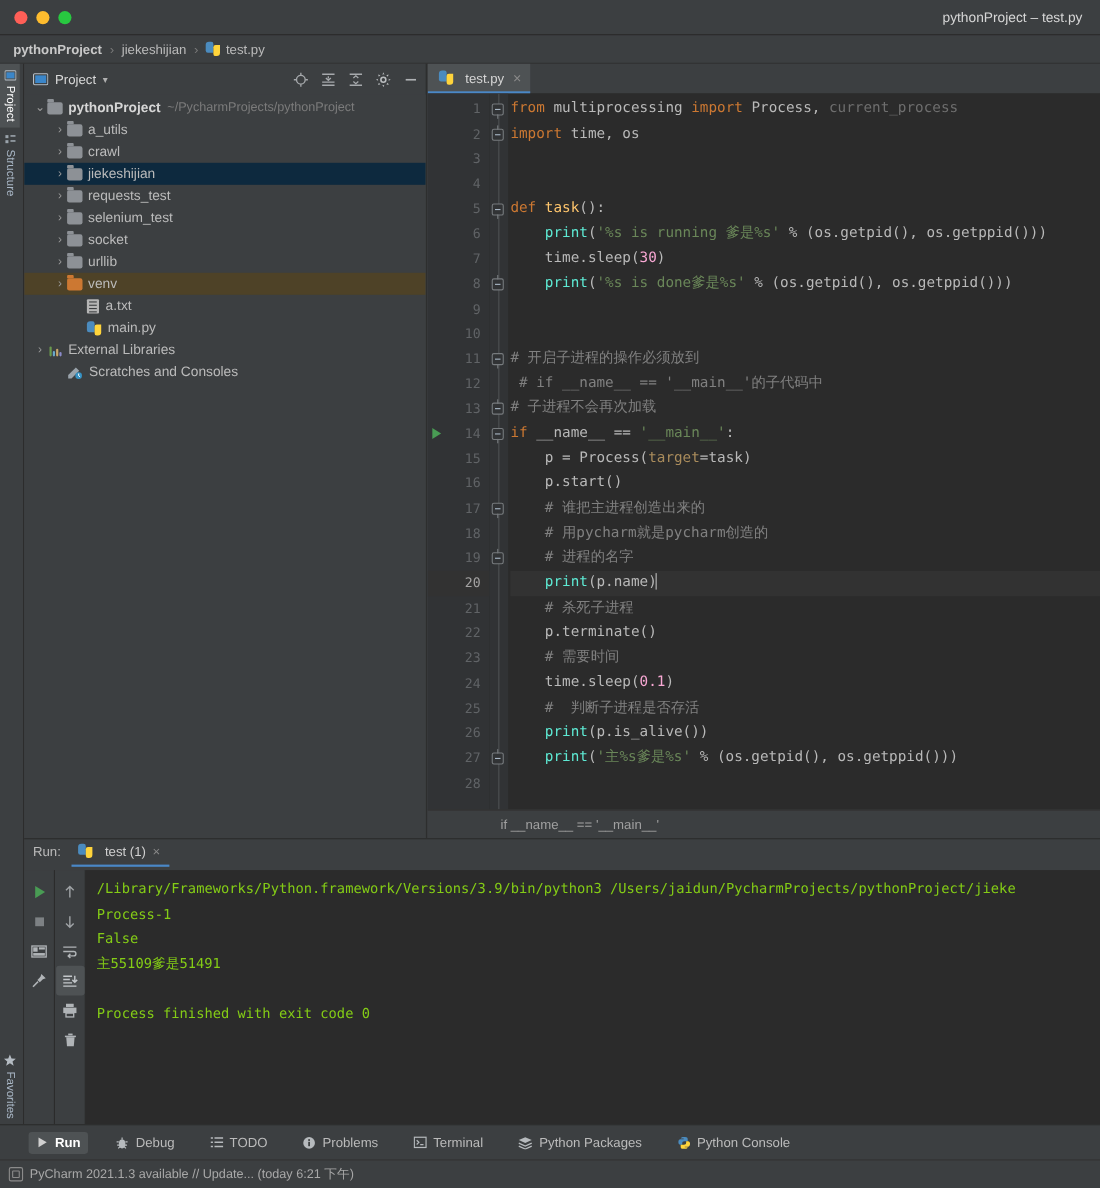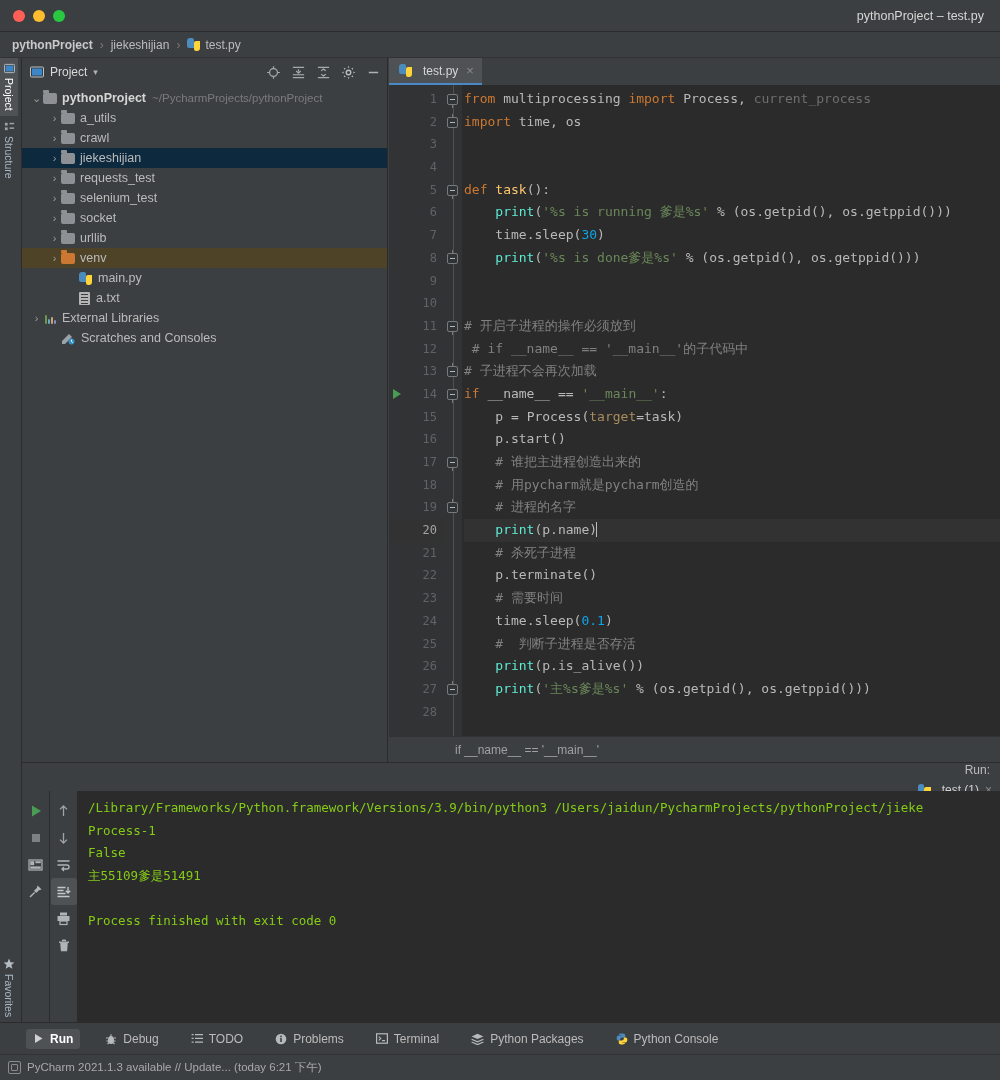--- a/index.html
+++ b/index.html
@@ -181,21 +181,21 @@
   .code {
     flex: 1; padding-top: 3px; padding-left: 2px; overflow: hidden;
     font-family: "DejaVu Sans Mono", monospace; font-size: 13px;
     white-space: pre; color: #a9b7c6;
   }
   .cl { height: 22.7px; line-height: 22.7px; }
   .cl.cur { background: #323232; }
   .kw   { color: #cc7832; }
   .fn   { color: #ffc66d; }
   .str  { color: #6a8759; }
-  .num  { color: #0ea5e9; }
+  .num  { color: #f9a8d4; }
   .cmt  { color: #808080; }
   .bi   { color: #5eead4; }
   .pred { color: #b9b9b9; }
   .kwarg{ color: #aa8c5c; }
   .dim  { color: #6e6e6e; }
   .caret { display:inline-block; width:1px; height:15px; background:#bbbbbb;
            vertical-align:-3px; margin-left:-1px; }
 
   .breadcrumb-bottom {
     position: absolute; bottom: 0; left: 0; right: 0; height: 26px;
@@ -203,21 +203,21 @@
     display: flex; align-items: center; padding-left: 66px;
     font-size: 12px; color: #a0a0a0;
     font-family: "Liberation Sans", sans-serif;
   }
 
   
   .run-panel {
     position: absolute; left: 22px; right: 0; bottom: 58px; height: 260px;
     background: #3c3f41; border-top: 1px solid #2b2b2b;
   }
-  .run-head { height: 28px; display: flex; align-items: flex-end; padding-left: 8px; flex-direction: column; }
+  .run-head { height: 28px; display: flex; align-items: center; padding-left: 8px; }
   .run-label {
     font-size: 12px; color: #bbbbbb; padding-bottom: 6px; margin-right: 10px;
     font-family: "Liberation Sans", sans-serif;
   }
   .run-tab {
     display: flex; align-items: center; gap: 6px; padding: 0 8px 5px 6px;
     border-bottom: 2px solid #4a88c7; font-size: 12px; color: #d0d0d0;
     font-family: "Liberation Sans", sans-serif;
   }
   .run-body { position: absolute; top: 28px; left: 0; right: 0; bottom: 0; display: flex; }
@@ -399,27 +399,27 @@
           <span class="folder"></span>
           <span class="row-label">urllib</span>
         </div>
         <div class="row hl" style="padding-left: 26px;">
           <span class="arrow" style="font-size: 11px;">›</span>
           <span class="folder orange"></span>
           <span class="row-label">venv</span>
         </div>
         <div class="row" style="padding-left: 44px;">
           <span class="arrow" style="font-size: 11px;"></span>
+          <span class="txticon"></span>
+          <span class="row-label">a.txt</span>
+        </div>
+        <div class="row" style="padding-left: 44px;">
+          <span class="arrow" style="font-size: 11px;"></span>
           <span class="pyicon" style="margin-right: 6px;"></span>
           <span class="row-label">main.py</span>
-        </div>
-        <div class="row" style="padding-left: 44px;">
-          <span class="arrow" style="font-size: 11px;"></span>
-          <span class="txticon"></span>
-          <span class="row-label">a.txt</span>
         </div>
         <div class="row" style="padding-left: 8px;">
           <span class="arrow" style="font-size: 11px;">›</span>
           <span class="libicon">
             <span style="background: rgb(106, 154, 78); left: 2px; height: 9px;"></span>
             <span style="background: rgb(106, 169, 201); left: 5px; height: 5px;"></span>
             <span style="background: rgb(201, 168, 106); left: 8px; height: 7px;"></span>
             <span style="background: rgb(138, 138, 201); left: 11px; height: 4px;"></span>
           </span>
           <span class="row-label">External Libraries</span>

